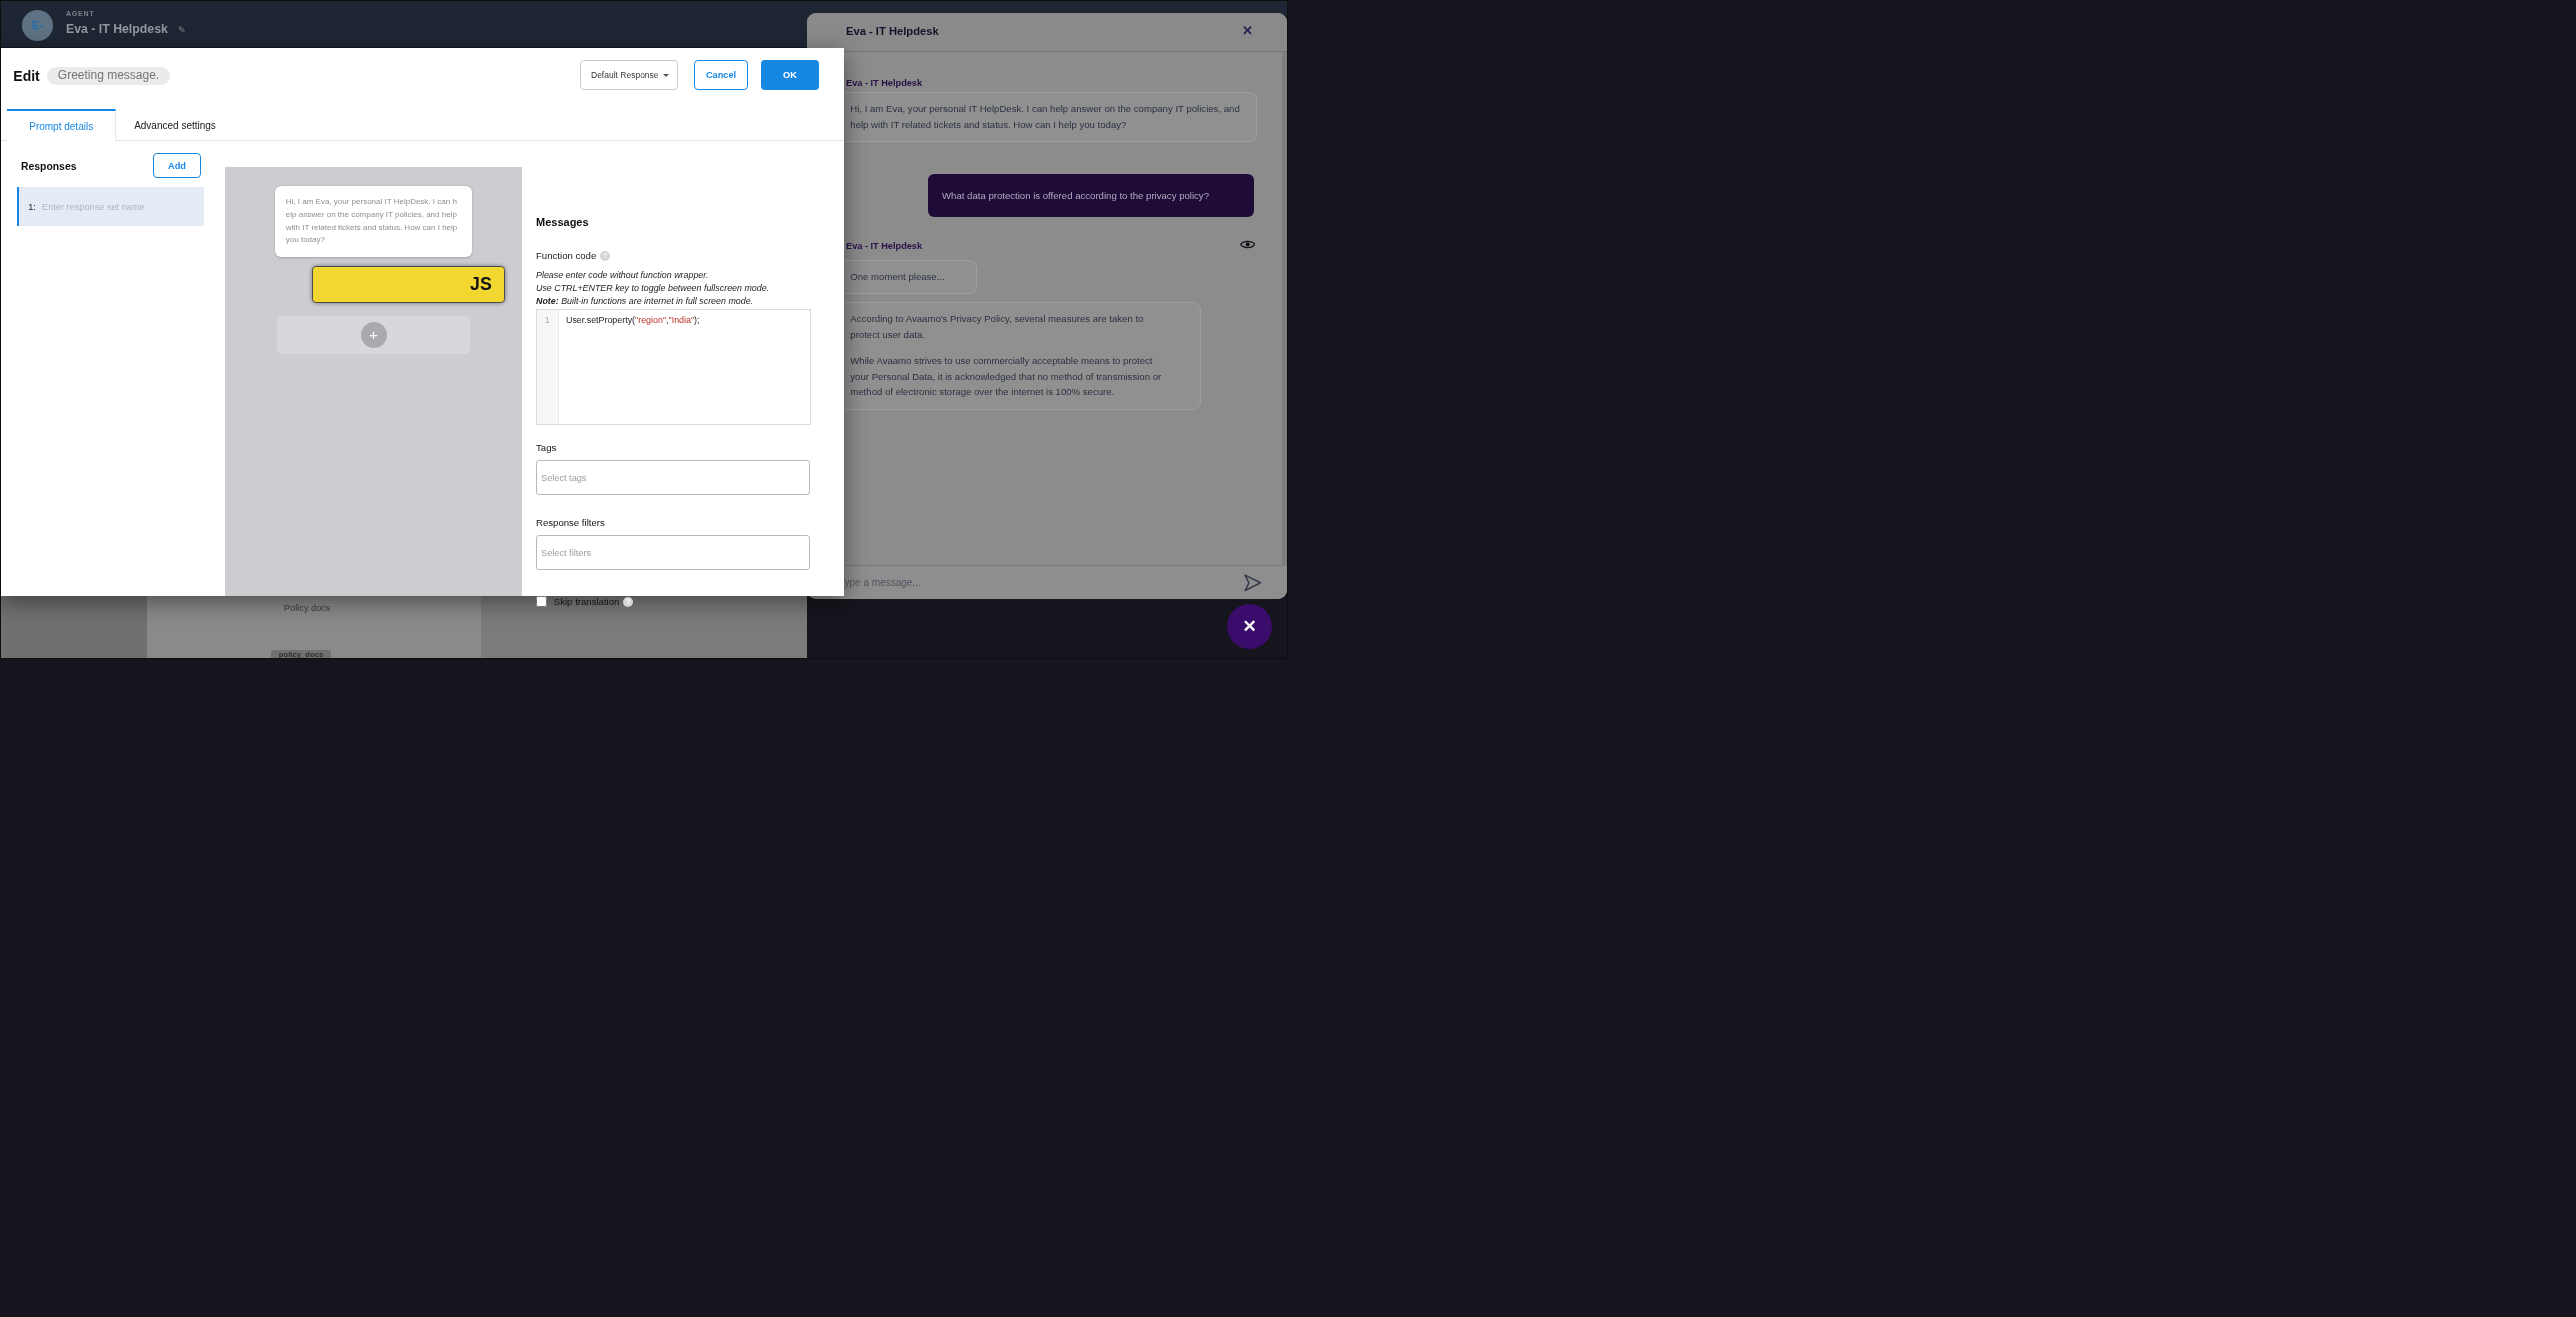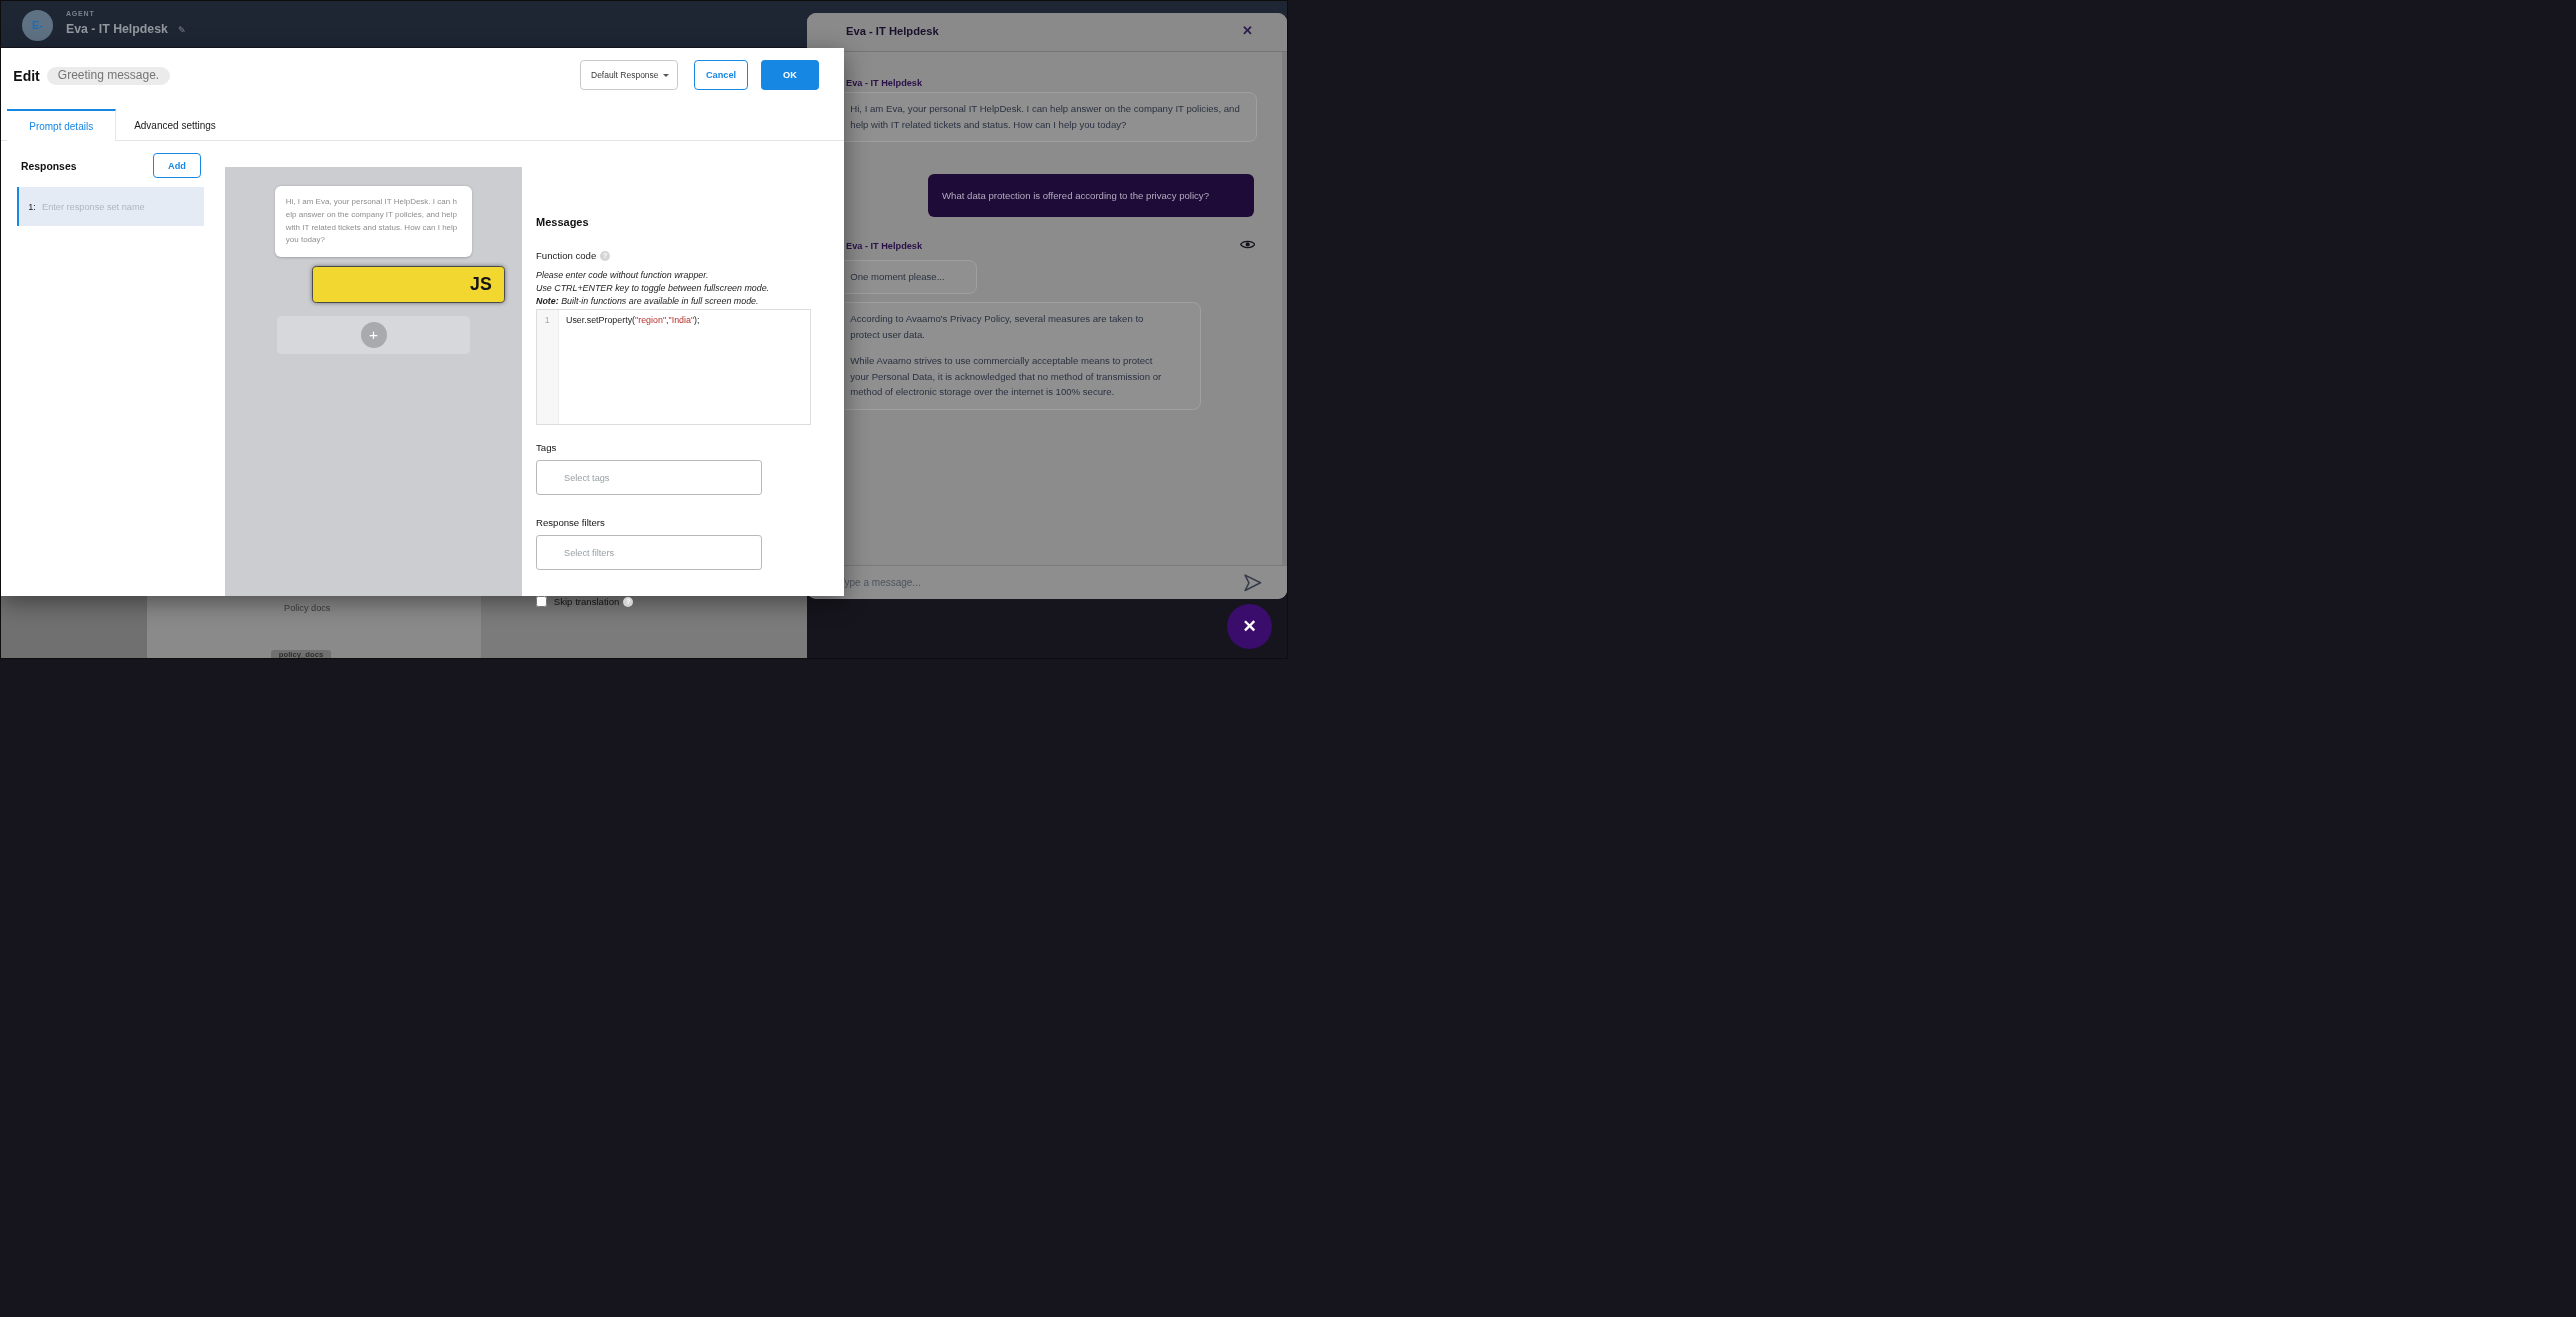--- a/index.html
+++ b/index.html
@@ -91,22 +91,22 @@
   .help{display:inline-block;width:10px;height:10px;border-radius:50%;background:#d5d5d5;color:#fff;
         font-size:7px;font-weight:bold;text-align:center;line-height:10px;vertical-align:middle;margin-left:3.9px;}
   .hint{position:absolute;left:535px;font-size:8.9px;font-style:italic;color:#1d1d1d;}
   .code-box{position:absolute;left:535px;top:261px;width:275px;height:116px;border:0.8px solid #dcdcdc;background:#fff;
             font-family:"DejaVu Sans Mono",monospace;font-size:8.9px;}
   .gutter{position:absolute;left:0;top:0;width:21.6px;height:100%;background:#f7f7f7;border-right:0.8px solid #ececec;
           color:#a8a8a8;text-align:center;padding-top:5.4px;}
   .code-line{position:absolute;left:29px;top:5.4px;color:#1b1b1b;white-space:pre;}
   .tok-str{color:#b8312b;}
   .field-label{position:absolute;left:535px;font-size:9.6px;color:#141414;}
-  .field{position:absolute;left:535px;width:226px;height:35px;border:0.8px solid #b8b8b8;border-radius:3.1px;
-         background:#fff;font-size:9.2px;color:#333;padding-left:27px;outline:none;}
+  .field{position:absolute;left:535px;width:274px;height:35px;border:0.8px solid #b8b8b8;border-radius:3.1px;
+         background:#fff;font-size:9.2px;color:#333;padding-left:4px;outline:none;}
   .field::placeholder{color:#98a0a6;opacity:1;}
   .skip-row{position:absolute;left:535px;top:548px;display:flex;align-items:center;font-size:9.6px;color:#111;}
   .skip-row input{width:10.8px;height:10.8px;margin:0 7px 0 0;accent-color:#fff;}
 </style>
 </head>
 <body>
 
 <div class="stage">
 
   <div class="abs topbar">
@@ -190,21 +190,21 @@
       </div>
     </div>
 
     <div class="msgs-head">Messages</div>
     <div class="fc-label">
       <span>Function code</span><span class="help">?</span>
     </div>
     <div class="hint" style="top:222px;">Please enter code without function wrapper.</div>
     <div class="hint" style="top:235px;">Use CTRL+ENTER key to toggle between fullscreen mode.</div>
     <div class="hint" style="top:248px;">
-      <b>Note:</b><span> Built-in functions are available in full screen mode.</span>
+      <b>Note:</b><span> Built-in functions are internet in full screen mode.</span>
     </div>
 
     <div class="code-box">
       <div class="gutter">1</div>
       <div class="code-line"><span>User.setProperty(</span><span class="tok-str">"region"</span><span>,</span><span class="tok-str">"India"</span><span>);</span></div>
     </div>
 
     <div class="field-label" style="top:394px;">Tags</div>
     <input class="field" style="top: 412px;" placeholder="Select tags">
 

